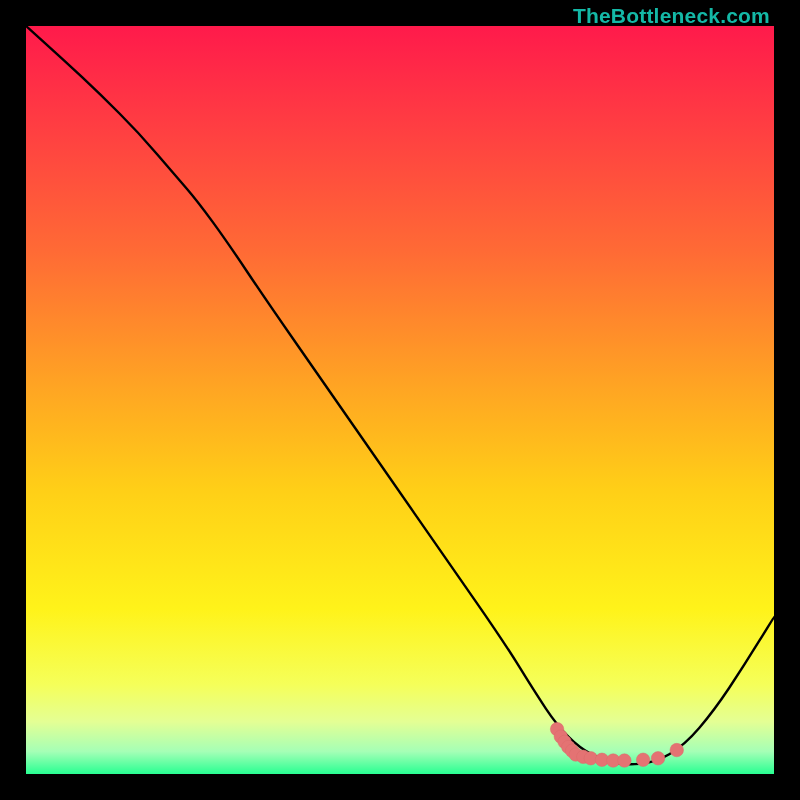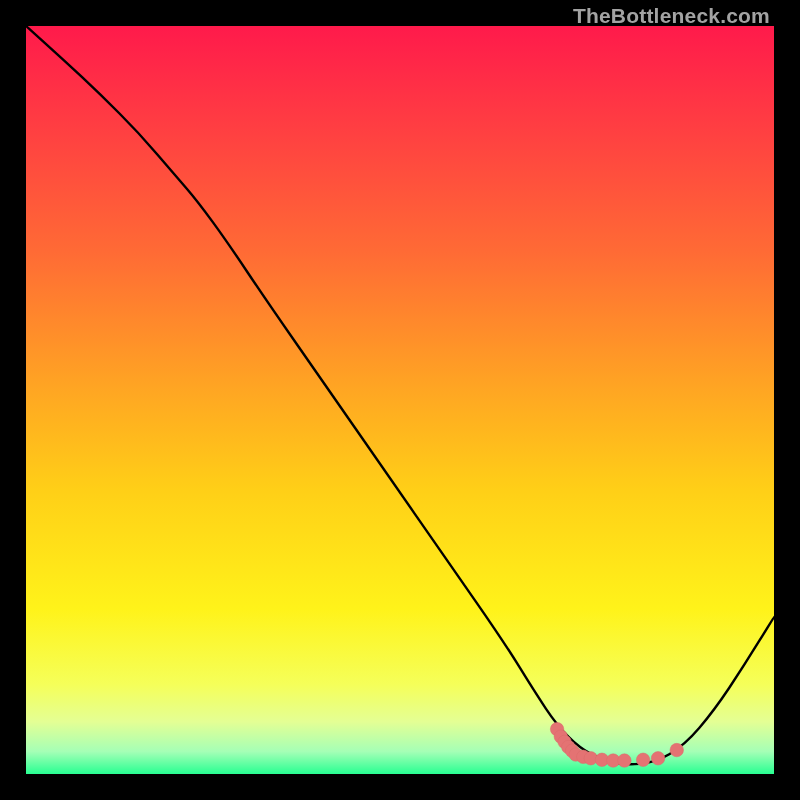--- a/index.html
+++ b/index.html
@@ -25,21 +25,21 @@
     width: 748px;
     height: 748px;
   }
   .watermark {
     position: absolute;
     top: 4px;
     right: 30px;
     font-family: Arial, Helvetica, sans-serif;
     font-size: 21px;
     font-weight: 600;
-    color: #a3a3a3;
+    color: #14b8a6;
     letter-spacing: 0.2px;
   }
 </style>
 </head>
 <body>
 
 <div class="frame">
   <svg class="plot-area" viewBox="0 0 748 748" preserveAspectRatio="none">
     <defs>
       <linearGradient id="bg-grad" x1="0" y1="0" x2="0" y2="1">

